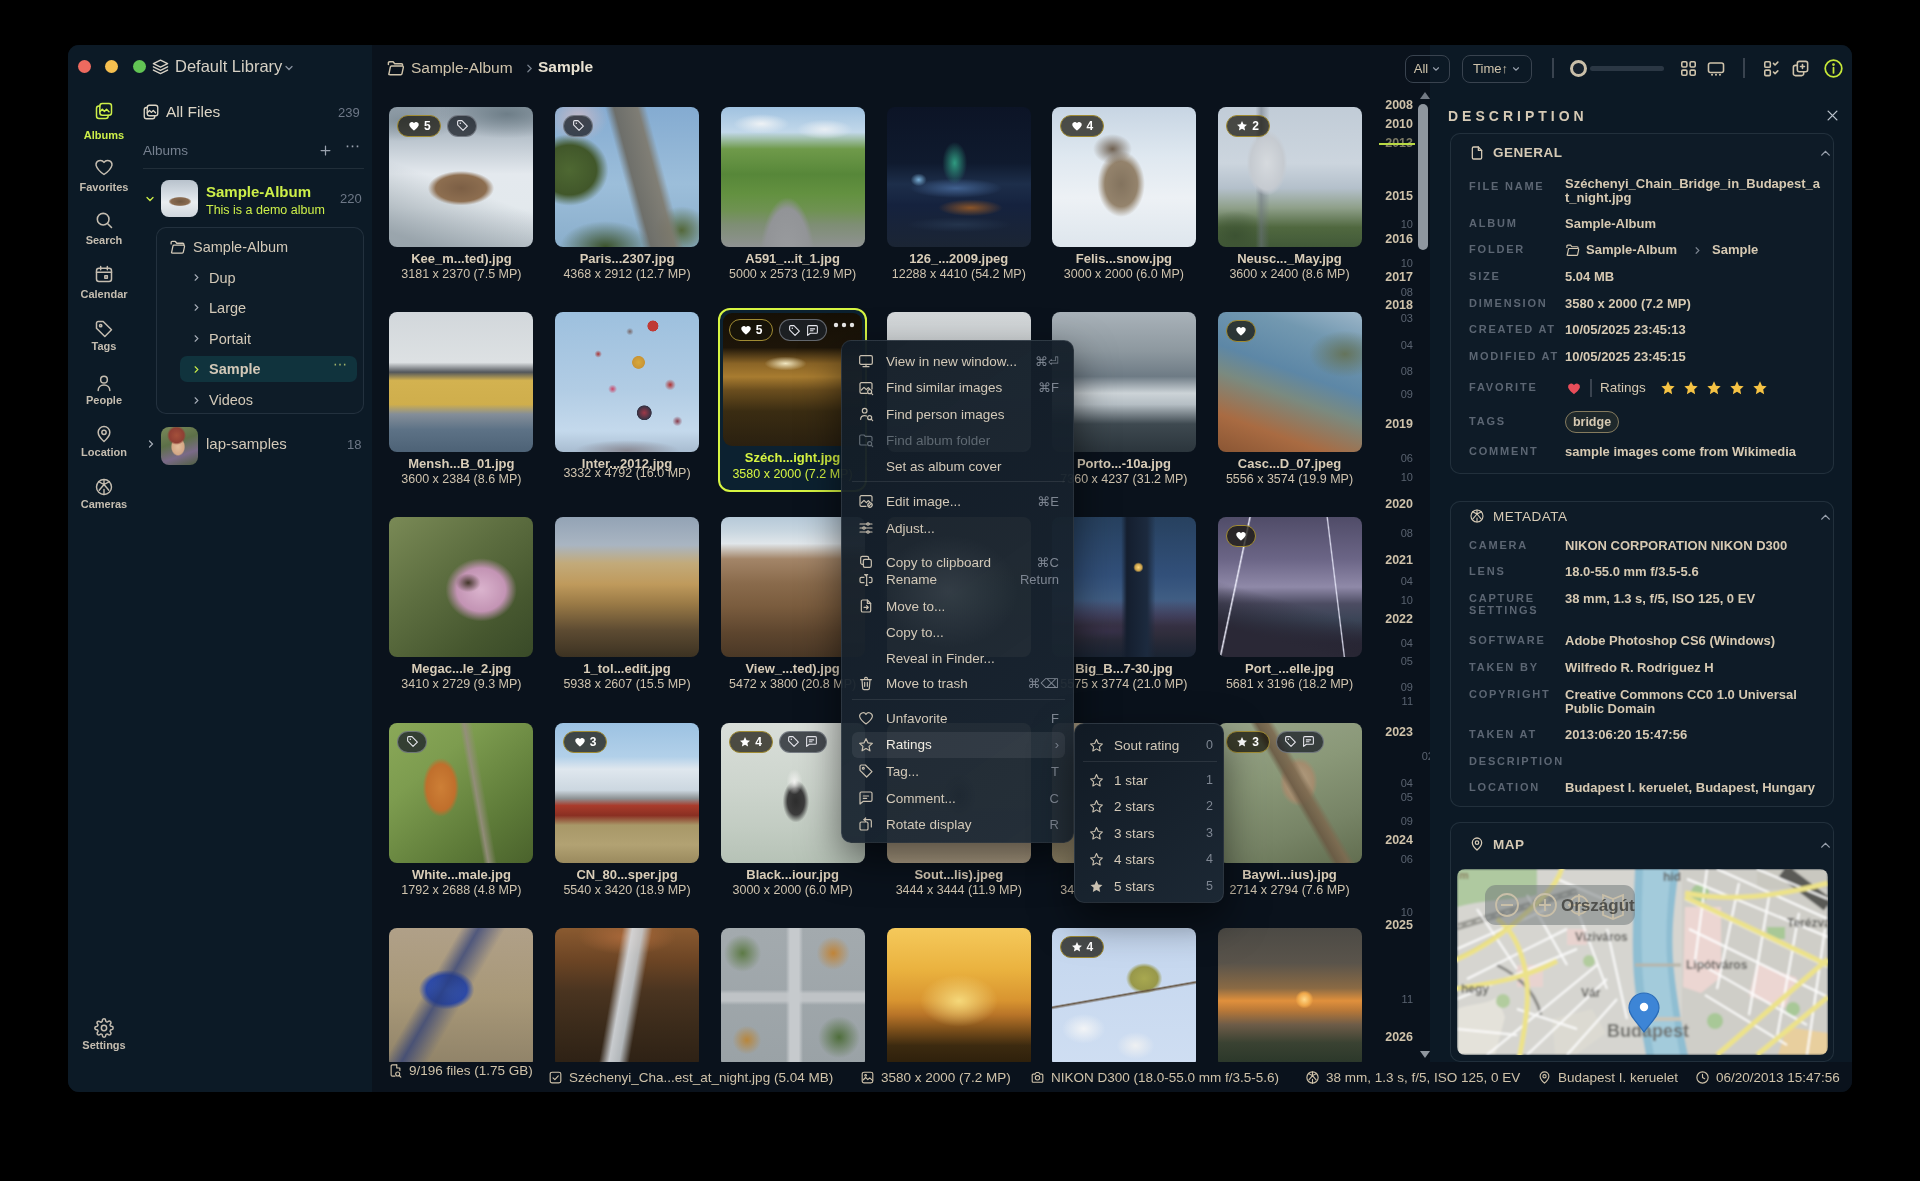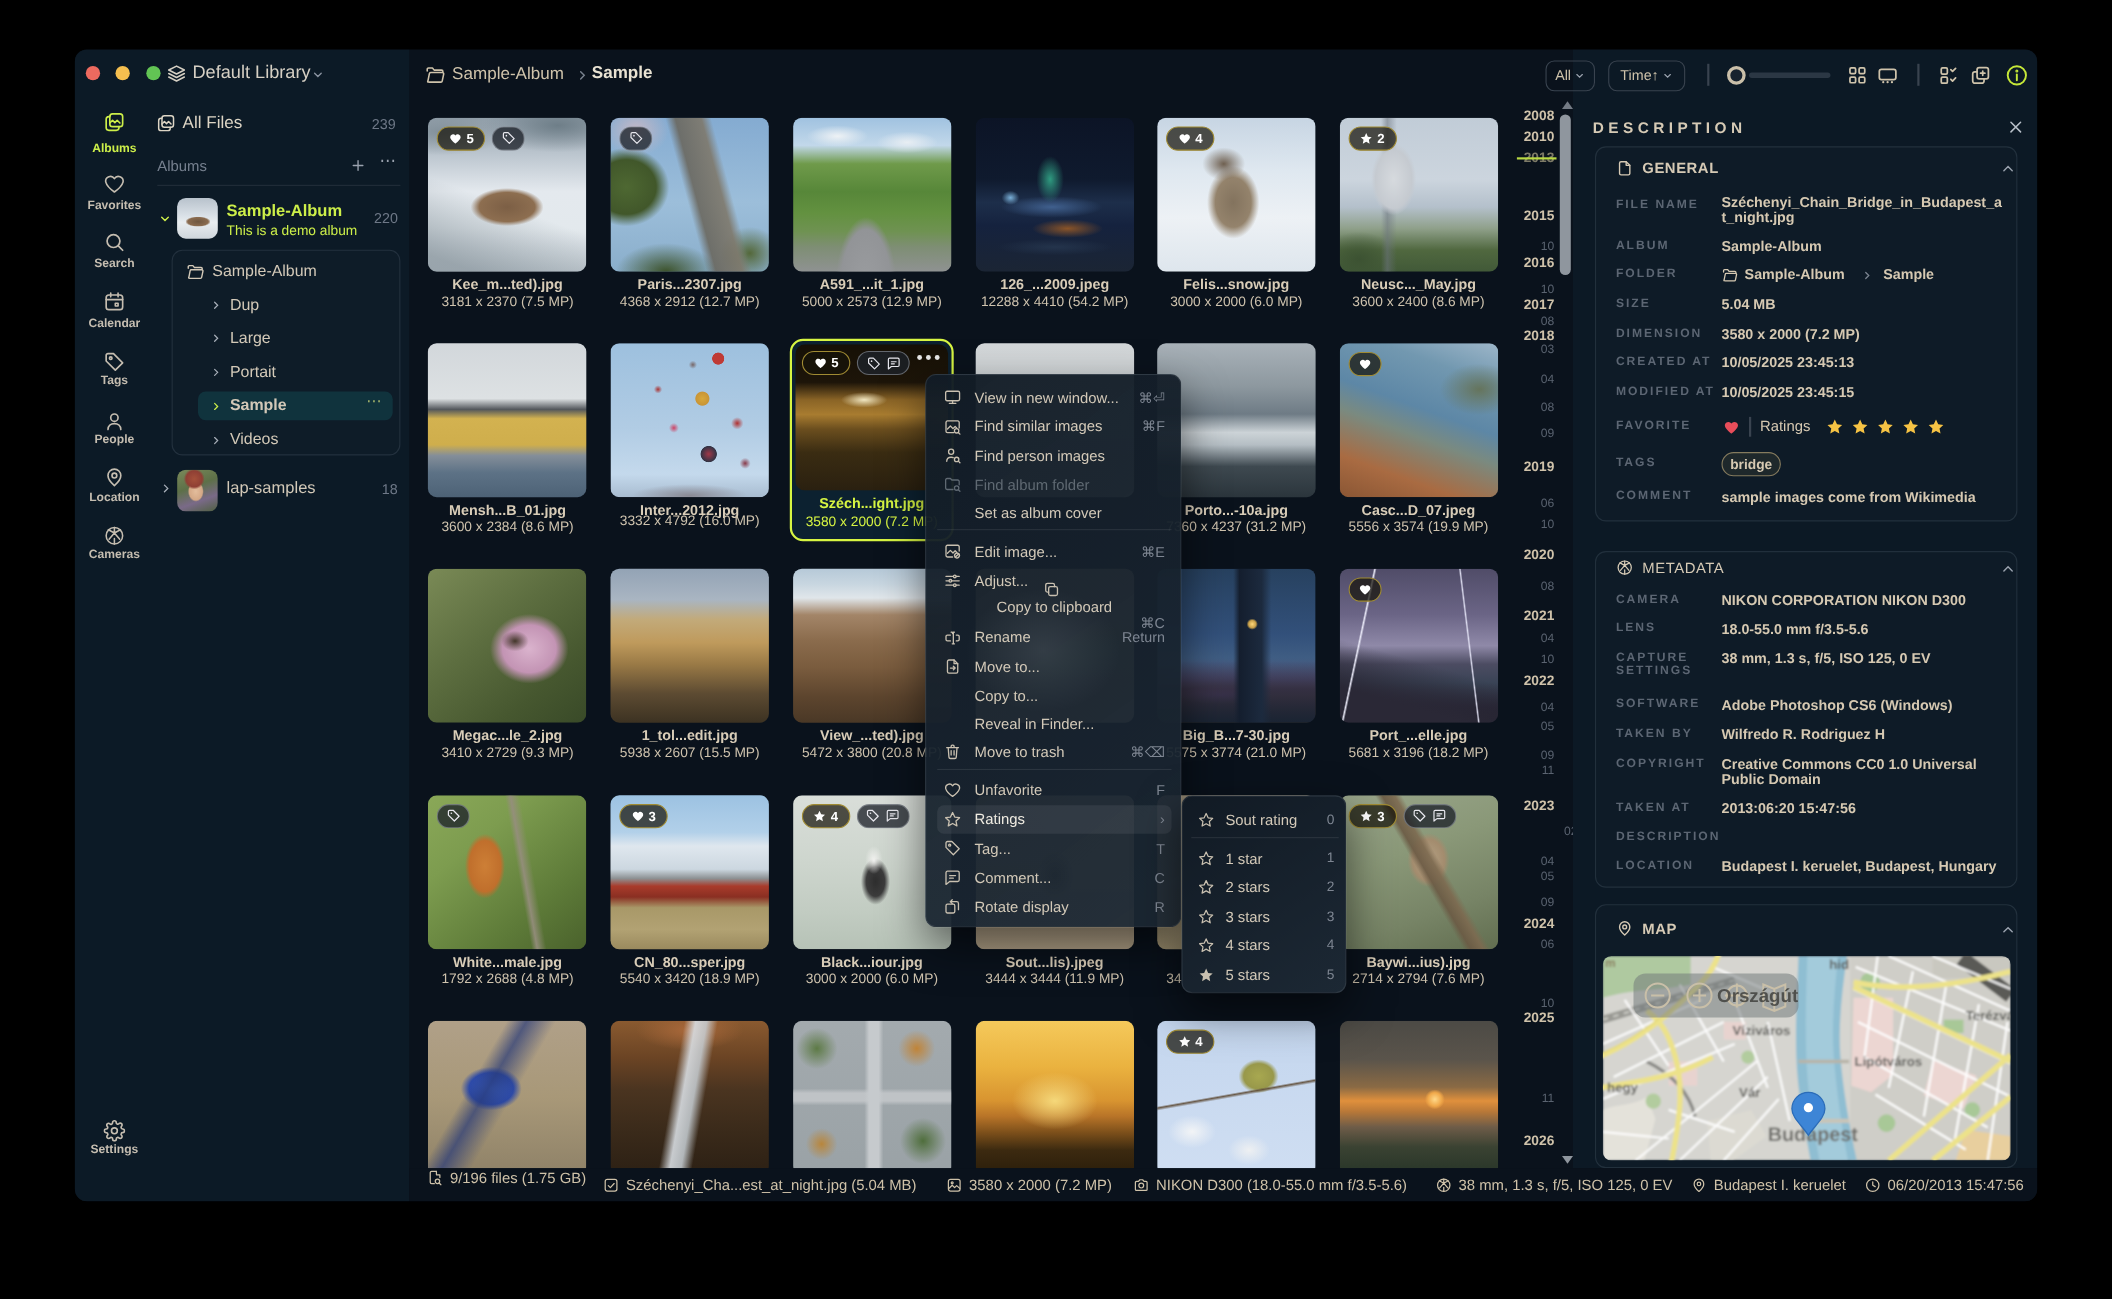--- a/index.html
+++ b/index.html
@@ -700,21 +700,21 @@
       </div>
     <div class="mi" style="top:174px;">
         <svg class="ic" viewBox="0 0 24 24" fill="none" stroke="#c9c0b0" stroke-width="1.8" stroke-linecap="round" stroke-linejoin="round">
           <path d="M3 6h10M17 6h4M3 12h4M11 12h10M3 18h10M17 18h4"></path>
           <circle cx="15" cy="6" r="1.8"></circle>
           <circle cx="9" cy="12" r="1.8"></circle>
           <circle cx="15" cy="18" r="1.8"></circle>
         </svg>
         <span>Adjust...</span>
       </div>
-    <div class="mi" style="top:187px;flex-direction:column;">
+    <div class="mi" style="top:208px;">
         <svg class="ic" viewBox="0 0 24 24" fill="none" stroke="#c9c0b0" stroke-width="1.8" stroke-linecap="round" stroke-linejoin="round">
           <rect x="8" y="8" width="12" height="12" rx="2.5"></rect>
           <path d="M16 8V6a2.5 2.5 0 0 0-2.5-2.5h-7A2.5 2.5 0 0 0 4 6v7a2.5 2.5 0 0 0 2.5 2.5H8"></path>
         </svg>
         <span>Copy to clipboard</span>
         <span class="sc">⌘C</span>
       </div>
     <div class="mi" style="top:225.8px;">
         <svg class="ic" viewBox="0 0 24 24" fill="none" stroke="#c9c0b0" stroke-width="1.8" stroke-linecap="round" stroke-linejoin="round">
           <path d="M10 4h1.5M14.5 4H13M13 4v16M13 20h-1.5M13 20h1.5M10 4a2 2 0 0 1 2 2M14.5 4a2 2 0 0 0-2 2"></path>

